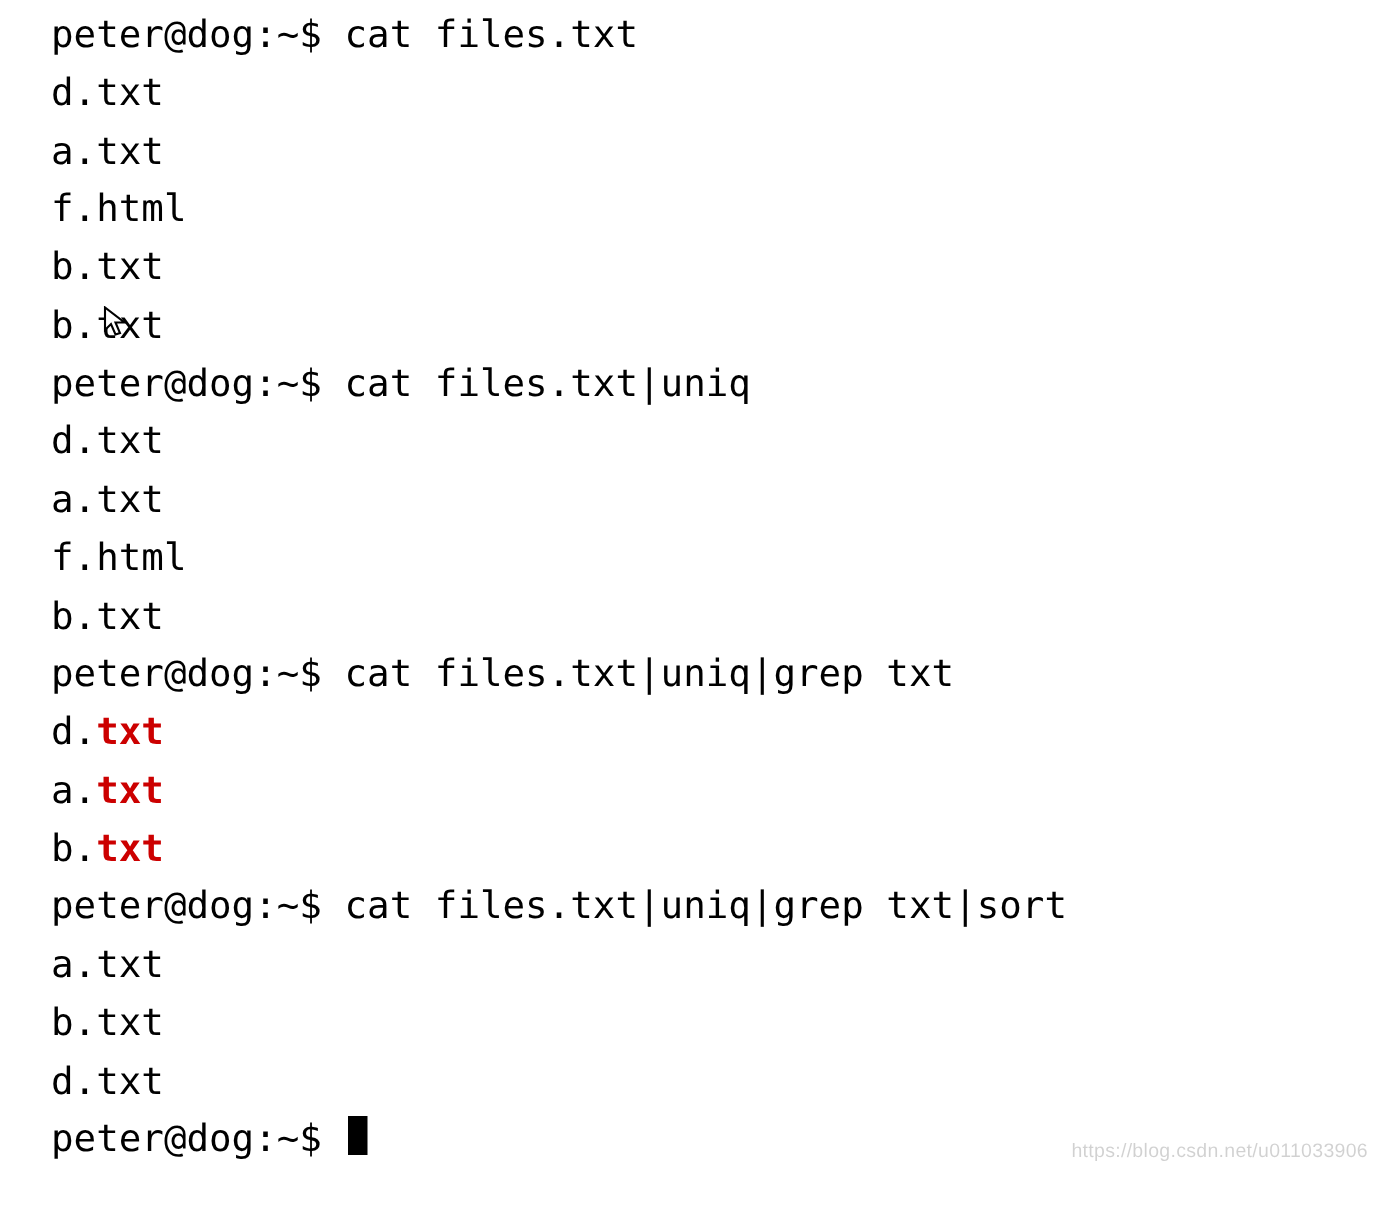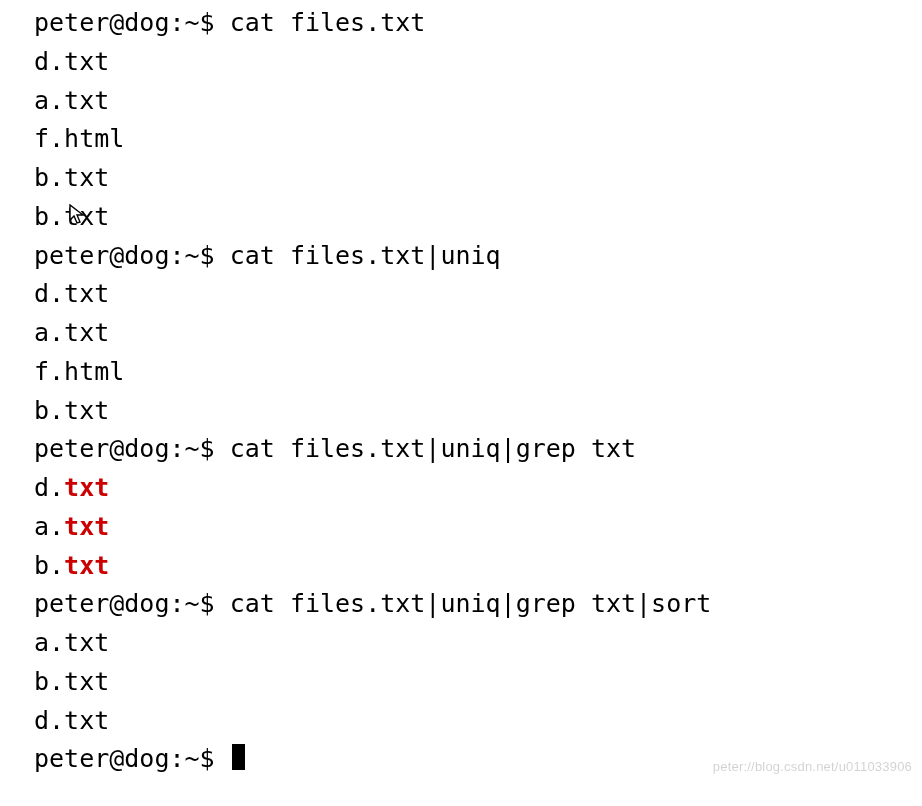--- a/index.html
+++ b/index.html
@@ -49,13 +49,13 @@
 <body>
 
 <div class="terminal" id="term"><span class="line"><span class="prompt">peter@dog:~$ </span><span class="cmd">cat files.txt</span></span><span class="line">d.txt</span><span class="line">a.txt</span><span class="line">f.html</span><span class="line">b.txt</span><span class="line">b.txt</span><span class="line"><span class="prompt">peter@dog:~$ </span><span class="cmd">cat files.txt|uniq</span></span><span class="line">d.txt</span><span class="line">a.txt</span><span class="line">f.html</span><span class="line">b.txt</span><span class="line"><span class="prompt">peter@dog:~$ </span><span class="cmd">cat files.txt|uniq|grep txt</span></span><span class="line"><span>d.</span><span class="hl">txt</span><span></span></span><span class="line"><span>a.</span><span class="hl">txt</span><span></span></span><span class="line"><span>b.</span><span class="hl">txt</span><span></span></span><span class="line"><span class="prompt">peter@dog:~$ </span><span class="cmd">cat files.txt|uniq|grep txt|sort</span></span><span class="line">a.txt</span><span class="line">b.txt</span><span class="line">d.txt</span><span class="line"><span class="prompt">peter@dog:~$ </span><span class="cursor"></span></span></div>
 
 <span class="mouse-cursor" id="mcur" style="left: 68px; top: 199px;">
   <svg width="18" height="22" viewBox="0 0 18 22">
     <path d="M2 1 L2 16 L6 12 L9 19 L12 18 L9 11 L15 11 Z" fill="#ffffff" stroke="#000000" stroke-width="1.4"></path>
   </svg>
 </span>
 
-<div class="watermark">peter://blog.csdn.net/u011033906</div>
+<div class="watermark">https://blog.csdn.net/u011033906</div>
 
 </body></html>

